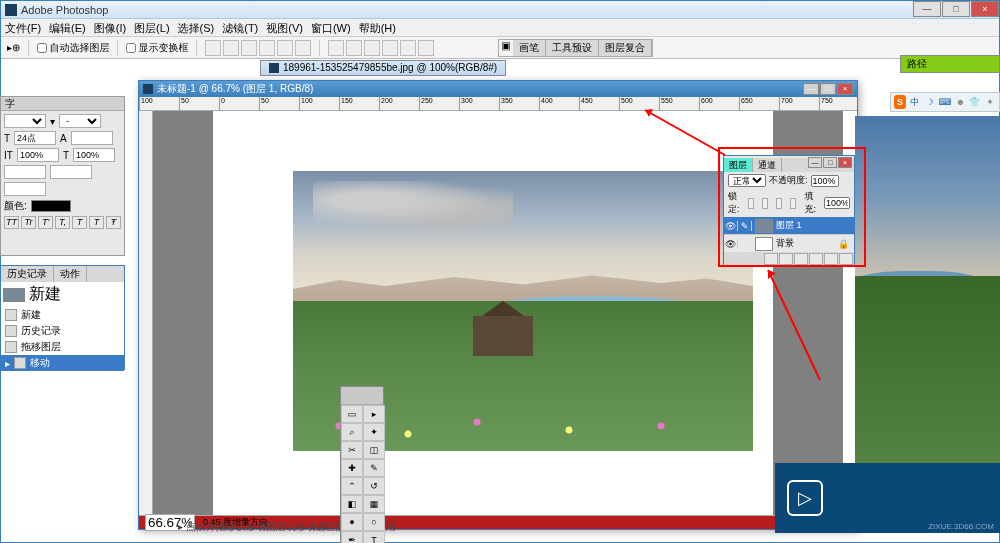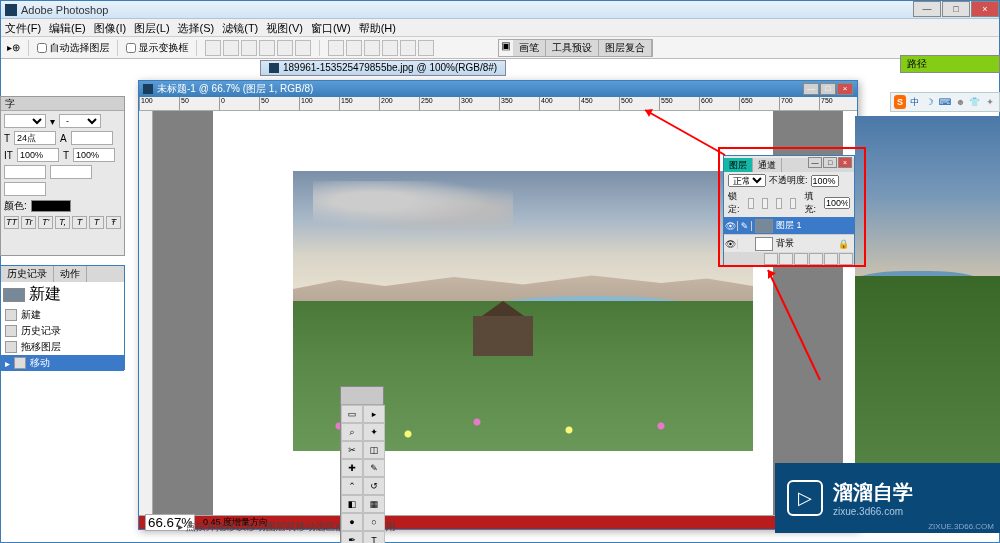--- a/index.html
+++ b/index.html
@@ -76,21 +76,21 @@
 .toolbox { position: absolute; left: 340px; top: 386px; width: 44px; background: #d8d8d8; border: 1px solid #888; z-index: 10; }
 .toolbox-brush { height: 18px; background: #c8c8c8; border-bottom: 1px solid #aaa; }
 .toolbox-grid { display: grid; grid-template-columns: 1fr 1fr; }
 .tool-btn { width: 22px; height: 18px; border: 1px solid #c0c0c0; background: #e0e0e0; font-size: 9px; display: flex; align-items: center; justify-content: center; cursor: pointer; }
 
 .layers-panel { position: absolute; left: 723px; top: 155px; width: 132px; height: 112px; background: #e8e8e8; border: 1px solid #3a7db8; z-index: 20; }
 .layers-panel .win-controls { right: 2px; top: 1px; }
 .layers-panel .win-btn { width: 14px; height: 11px; font-size: 7px; line-height: 9px; }
 .layers-tabs { display: flex; background: #d8d8d8; height: 14px; font-size: 9px; margin-top: 2px; }
 .layers-tab { padding: 0 5px; border-right: 1px solid #aaa; line-height: 14px; }
-.layers-tab.active { background: #14b8a6; }
+.layers-tab.active { background: #5eead4; }
 .layers-opts { display: flex; gap: 3px; padding: 2px 4px; font-size: 9px; align-items: center; }
 .layers-opts select { font-size: 9px; height: 13px; width: 38px; }
 .layers-opts input { width: 28px; font-size: 9px; height: 12px; }
 .lock-row { display: flex; gap: 8px; padding: 1px 4px; font-size: 9px; align-items: center; }
 .lock-icon { width: 11px; height: 11px; border: 1px solid #aaa; background: #f0f0f0; }
 .layer-item { display: flex; align-items: center; height: 18px; font-size: 9px; border-bottom: 1px solid #ccc; }
 .layer-item.sel { background: #3b79c9; color: #fff; }
 .eye { width: 14px; text-align: center; border-right: 1px solid #ccc; }
 .layer-thumb { width: 18px; height: 14px; background: #789; border: 1px solid #888; margin: 0 3px; }
 .layer-thumb.white { background: #fff; }
@@ -410,18 +410,14 @@
   <div class="ime-icon" style="color:#0a58a8">中</div>
   <div class="ime-icon" style="color:#0a58a8">☽</div>
   <div class="ime-icon" style="color:#0a58a8">⌨</div>
   <div class="ime-icon" style="color:#888">☻</div>
   <div class="ime-icon" style="color:#888">👕</div>
   <div class="ime-icon" style="color:#888">✦</div>
 </div>
 
 <div class="watermark">
   <div class="wm-logo">▷</div>
-  <div class="wm-text">
-    <div class="wm-title">溜溜自学</div>
-    <div class="wm-sub">zixue.3d66.com</div>
-  </div>
   <div class="wm-url">ZIXUE.3D66.COM</div>
 </div>
 
 </body></html>

